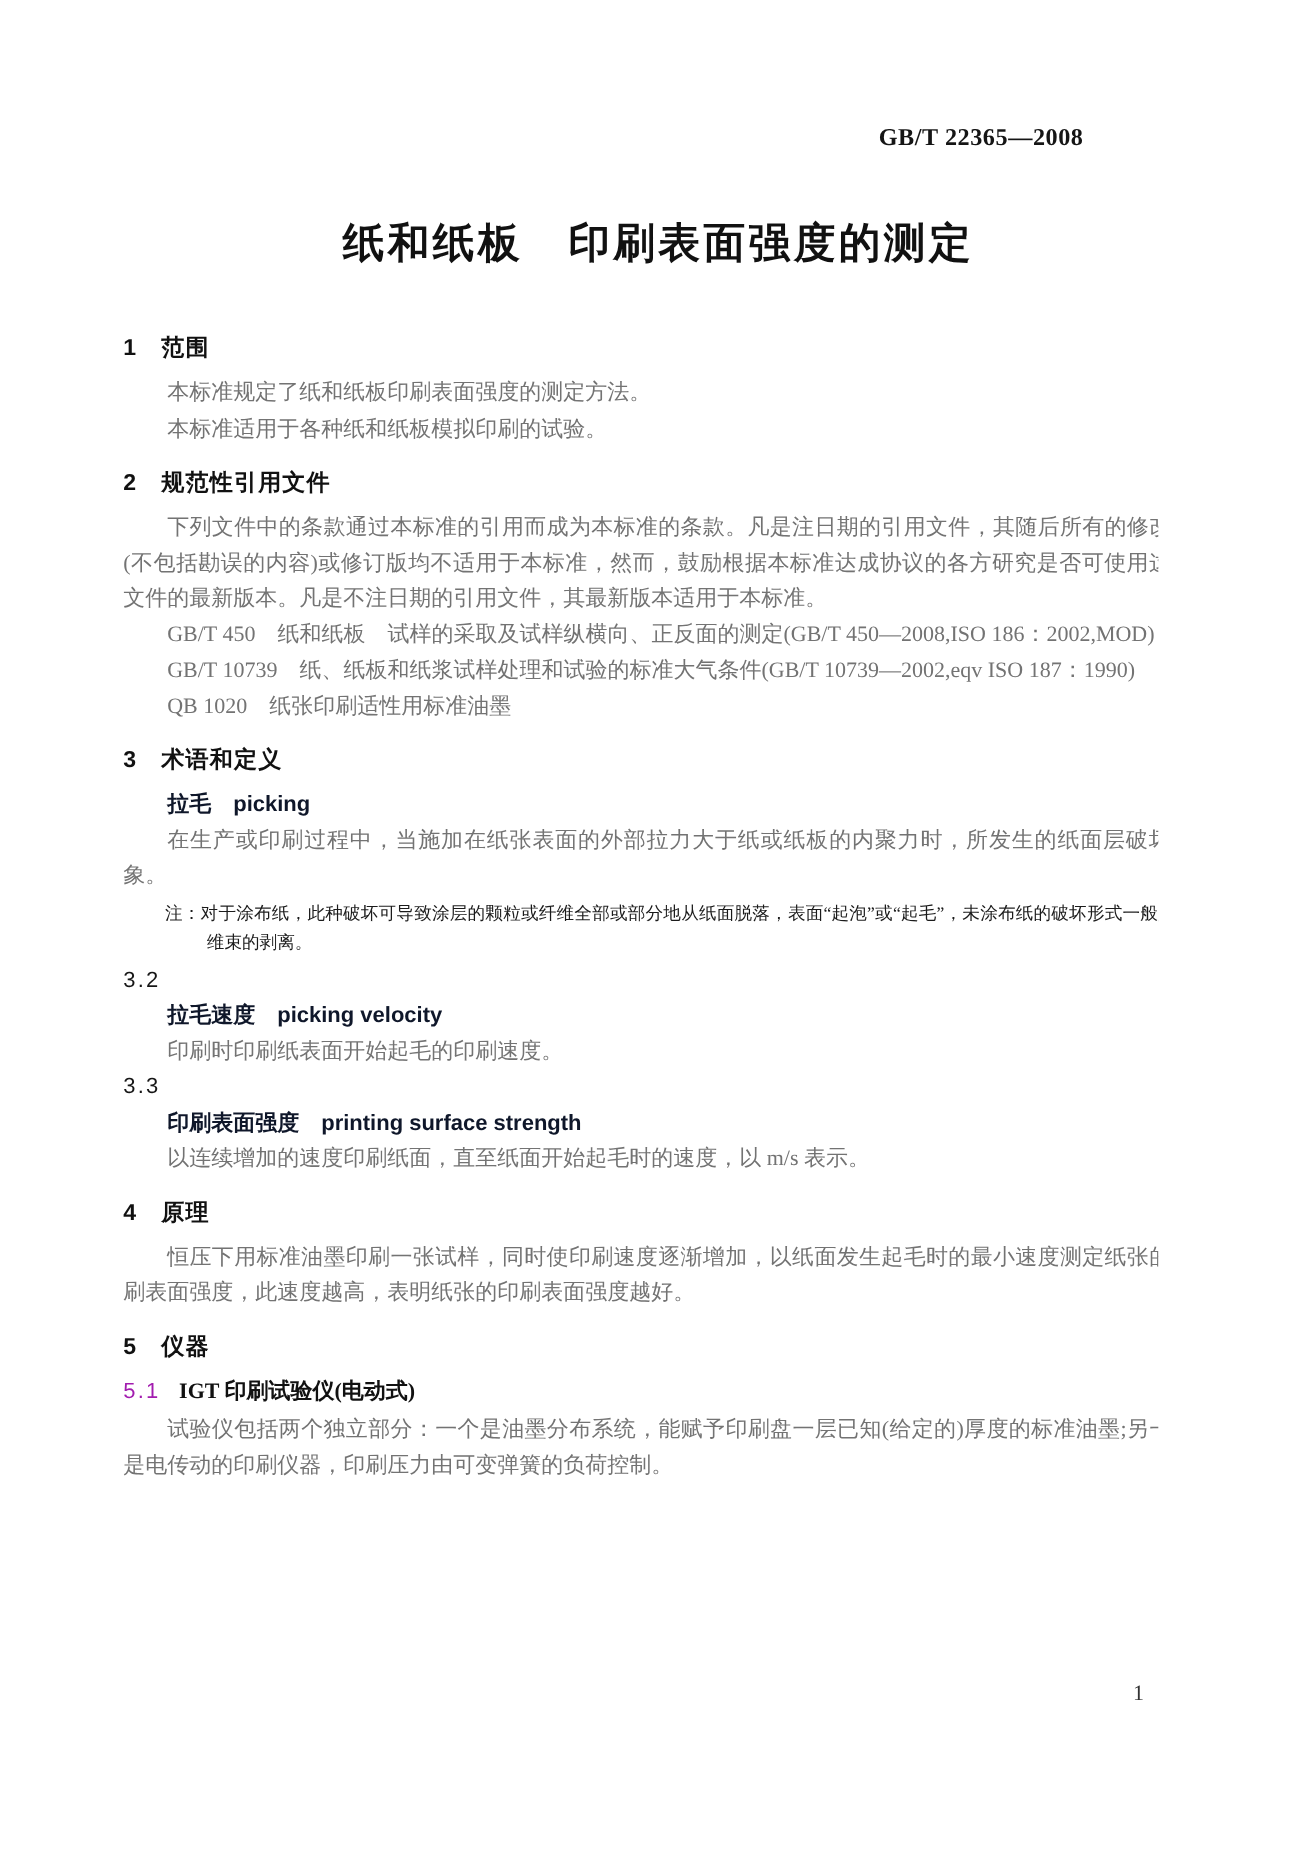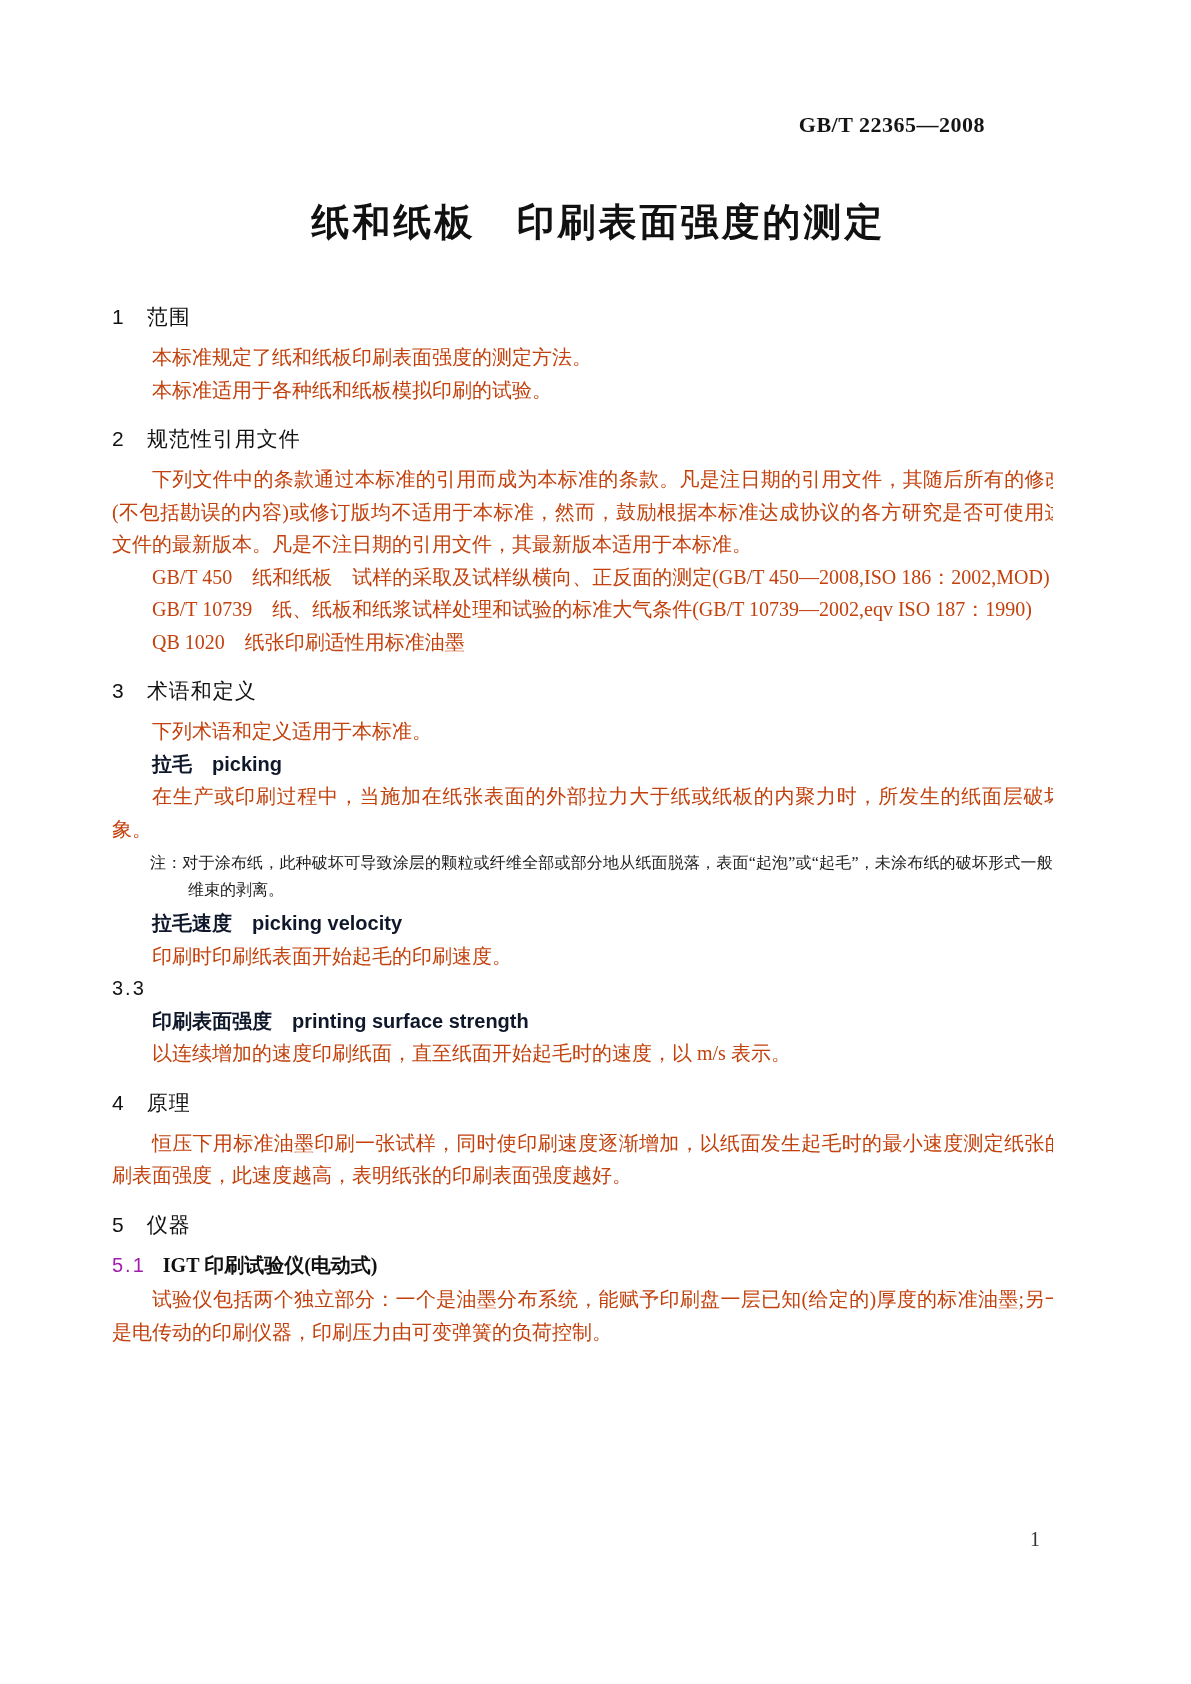--- a/index.html
+++ b/index.html
@@ -35,21 +35,21 @@
     text-align: center;
     font-family: "Liberation Sans", "DejaVu Sans", sans-serif;
     font-weight: bold;
     font-size: 38px;
     letter-spacing: 3px;
     line-height: 44px;
     color: #111;
   }
   .h1 {
     font-family: "Liberation Sans", "DejaVu Sans", sans-serif;
-    font-weight: normal;
+    font-weight: bold;
     font-size: 21px;
     line-height: 33px;
     letter-spacing: 1px;
     margin: 16px 0 8px 0;
     color: #111;
   }
   .h1.first {
     margin-top: 56px;
   }
   .num-heading {
@@ -68,21 +68,21 @@
     margin: 0;
     text-indent: 40px;
     color: #0f172a;
     font-family: Liberation Sans, sans-serif;
   }
   .para {
     font-size: 20px;
     line-height: 32.5px;
     margin: 0;
     text-align: justify;
-    color: #c2410c;
+    color: #737373;
   }
   .para.indent {
     text-indent: 40px;
   }
   .note {
     font-size: 16px;
     line-height: 27px;
     margin: 4px 0;
     padding-left: 76px;
     text-indent: -38px;
@@ -136,29 +136,29 @@
     <div>
       <div class="h1">2　规范性引用文件</div>
       <p class="para indent">下列文件中的条款通过本标准的引用而成为本标准的条款。凡是注日期的引用文件，其随后所有的修改单(不包括勘误的内容)或修订版均不适用于本标准，然而，鼓励根据本标准达成协议的各方研究是否可使用这些文件的最新版本。凡是不注日期的引用文件，其最新版本适用于本标准。</p>
       <p class="para indent">GB/T 450　纸和纸板　试样的采取及试样纵横向、正反面的测定(GB/T 450—2008,ISO 186：2002,MOD)</p>
       <p class="para indent">GB/T 10739　纸、纸板和纸浆试样处理和试验的标准大气条件(GB/T 10739—2002,eqv ISO 187：1990)</p>
       <p class="para indent">QB 1020　纸张印刷适性用标准油墨</p>
     </div>
 
     <div>
       <div class="h1">3　术语和定义</div>
-      <p class="para indent">下列术语和定义适用于本标准。</p>
 
       <div>
         <div class="term-heading">拉毛　picking</div>
         <p class="para indent">在生产或印刷过程中，当施加在纸张表面的外部拉力大于纸或纸板的内聚力时，所发生的纸面层破坏现象。</p>
         <p class="note">注：对于涂布纸，此种破坏可导致涂层的颗粒或纤维全部或部分地从纸面脱落，表面“起泡”或“起毛”，未涂布纸的破坏形式一般是纤维束的剥离。</p>
       </div>
 
       <div>
+        <div class="num-heading">3.2</div>
         <div class="term-heading">拉毛速度　picking velocity</div>
         <p class="para indent">印刷时印刷纸表面开始起毛的印刷速度。</p>
       </div>
 
       <div>
         <div class="num-heading">3.3</div>
         <div class="term-heading">印刷表面强度　printing surface strength</div>
         <p class="para indent">以连续增加的速度印刷纸面，直至纸面开始起毛时的速度，以 m/s 表示。</p>
       </div>
     </div>

